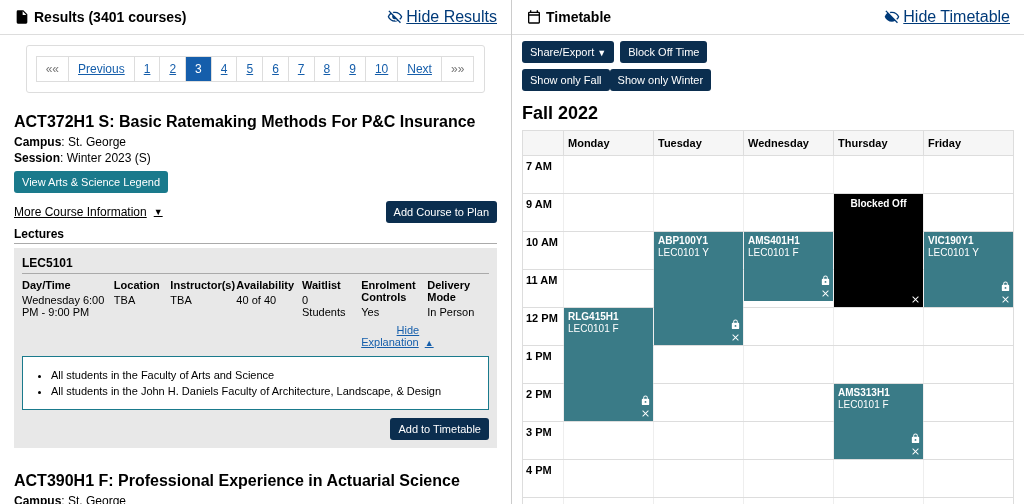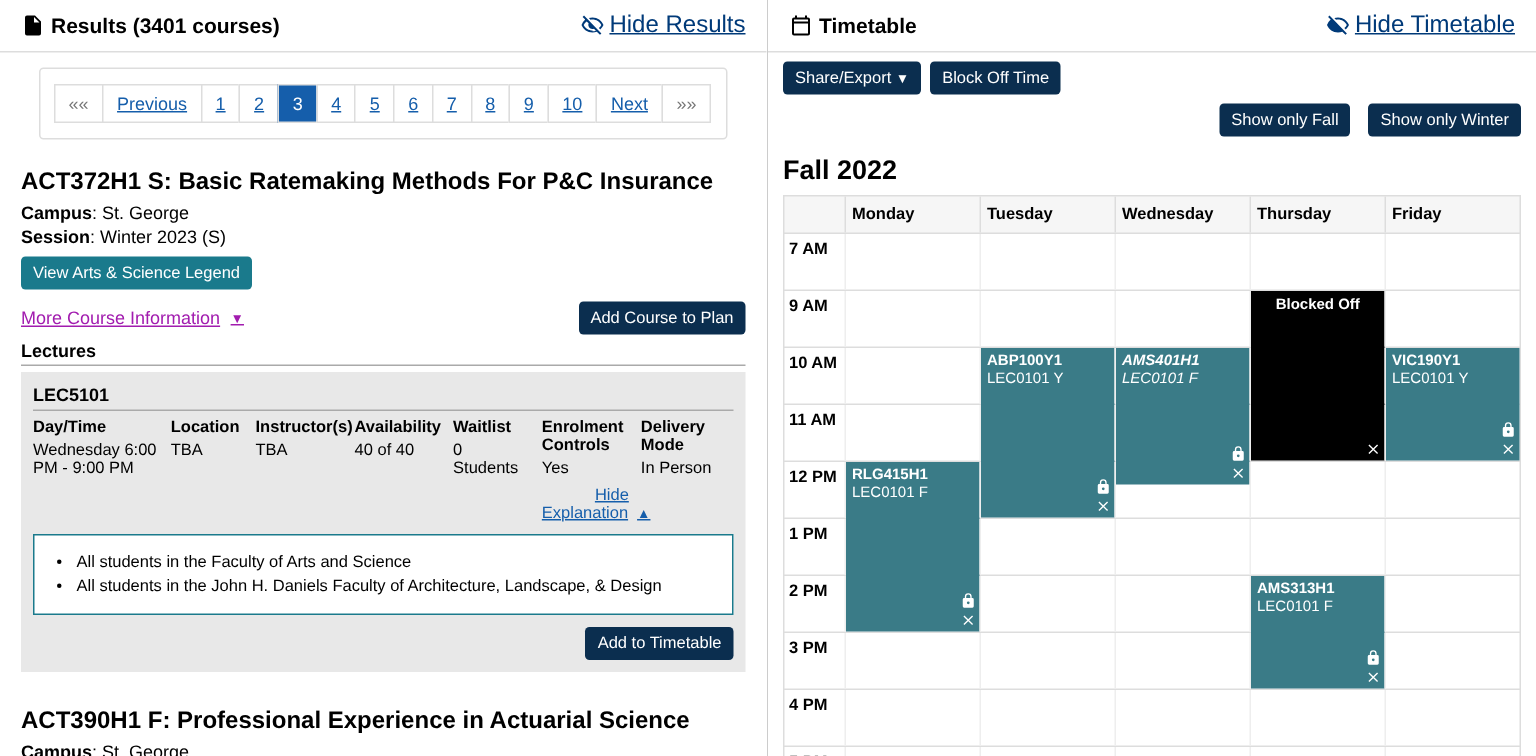--- a/index.html
+++ b/index.html
@@ -12,21 +12,21 @@
 .eye-icon { width: 16px; height: 16px; fill: #003a79; }
 .pagination { display: flex; justify-content: center; gap: 0; padding: 10px; border: 1px solid #ddd; margin: 10px auto; width: fit-content; border-radius: 3px; }
 .page-btn { padding: 5px 9px; border: 1px solid #ddd; margin-left: -1px; color: #155eab; text-decoration: underline; font-size: 12px; cursor: pointer; background: #fff; }
 .page-btn.active { background: #155eab; color: #fff; text-decoration: none; }
 .page-btn.arrows { color: #777; text-decoration: none; }
 .course { padding: 10px 14px 14px 14px; }
 .course-title { font-size: 16px; font-weight: bold; margin-bottom: 4px; }
 .course-meta { font-size: 12px; margin: 2px 0; }
 .meta-label { font-weight: bold; }
 .btn-teal { background: #1a7a8c; color: #fff; border: none; padding: 5px 8px; font-size: 11px; border-radius: 3px; cursor: pointer; margin: 4px 0; }
-.more-info { color: #a21caf; text-decoration: underline; font-size: 12px; cursor: pointer; display: inline-flex; align-items: center; gap: 4px; margin: 4px 0; text-align: center; }
+.more-info { color: #000000; text-decoration: underline; font-size: 12px; cursor: pointer; display: inline-flex; align-items: center; gap: 4px; margin: 4px 0; text-align: center; }
 .course-actions { display: flex; justify-content: space-between; align-items: center; margin: 4px 0; }
 .btn-dark { background: #0b2e4f; color: #fff; border: none; padding: 5px 8px; font-size: 11px; border-radius: 3px; cursor: pointer; }
 .section-label { font-weight: bold; margin: 4px 0; border-bottom: 1px solid #aaa; padding-bottom: 2px; }
 .lecture-box { background: #e8e8e8; padding: 8px; }
 .lecture-code { font-weight: bold; border-bottom: 1px solid #aaa; padding-bottom: 3px; margin-bottom: 5px; }
 .lecture-row { display: flex; gap: 8px; font-size: 11px; }
 .lec-col { display: flex; flex-direction: column; }
 .lec-col .head { font-weight: bold; margin-bottom: 3px; }
 .c-day { width: 95px; }
 .c-loc { width: 55px; }
@@ -36,21 +36,21 @@
 .c-enrol { width: 58px; }
 .c-deliv { width: 70px; }
 .hide-exp { color: #155eab; text-decoration: underline; font-size: 11px; cursor: pointer; margin-top: 6px; text-align: right; }
 .explanation { background: #fff; border: 1px solid #1a7a8c; padding: 8px 22px; margin: 8px 0; font-size: 11px; }
 .explanation ul { list-style: disc; padding-left: 6px; }
 .explanation li { margin: 4px 0; }
 .add-tt-row { text-align: right; margin-top: 6px; }
 
 
 .tt-toolbar { padding: 6px 10px; display: flex; gap: 6px; }
-.tt-filters { padding: 0 10px 6px 10px; display: flex; justify-content: flex-end; gap: 12px; }
+.tt-filters { padding: 0 10px 6px 10px; display: flex; justify-content: flex-start; gap: 0; }
 .term-label { font-size: 18px; font-weight: bold; padding: 6px 10px; }
 .tt-grid { position: relative; padding: 0 10px 10px 10px; }
 .tt-head-row { display: flex; background: #f6f6f6; border: 1px solid #ddd; }
 .tt-time-col { width: 40px; font-size: 11px; font-weight: bold; }
 .tt-day-col { flex: 1; padding: 6px 4px; font-size: 11px; font-weight: bold; border-left: 1px solid #ddd; }
 .tt-body-row { display: flex; border: 1px solid #ddd; border-top: none; height: 38px; }
 .tt-body-row .tt-time-col { padding: 4px 3px; }
 .tt-cell { flex: 1; border-left: 1px solid #eee; position: relative; }
 .tt-block { position: absolute; left: 0; right: 0; background: #3a7b87; color: #fff; font-size: 10px; padding: 3px 4px; line-height: 1.2; overflow: hidden; }
 .tt-block.black { background: #000; text-align: center; padding-top: 4px; }
@@ -227,21 +227,21 @@
       <svg viewBox="0 0 24 24">
                   <path d="M12 1a5 5 0 0 0-5 5v2H6a2 2 0 0 0-2 2v10a2 2 0 0 0 2 2h12a2 2 0 0 0 2-2V10a2 2 0 0 0-2-2h-1V6a5 5 0 0 0-5-5zm-3 5a3 3 0 1 1 6 0v2H9V6zm3 7a2 2 0 1 1 0 4 2 2 0 0 1 0-4z"></path>
                 </svg>
       <svg viewBox="0 0 24 24">
                   <path d="M19 6.4L17.6 5 12 10.6 6.4 5 5 6.4 10.6 12 5 17.6 6.4 19 12 13.4 17.6 19 19 17.6 13.4 12z"></path>
                 </svg>
     </div>
             </div>
           </div>
           <div class="tt-cell">
-            <div class="tt-block" style="top: 0px; height: 91px; font-style: italic;">
+            <div class="tt-block" style="top: 0px; height: 69px;">
               <div class="code">AMS401H1</div>
     <div>LEC0101 F</div>
     <div class="tt-icons">
       <svg viewBox="0 0 24 24">
                   <path d="M12 1a5 5 0 0 0-5 5v2H6a2 2 0 0 0-2 2v10a2 2 0 0 0 2 2h12a2 2 0 0 0 2-2V10a2 2 0 0 0-2-2h-1V6a5 5 0 0 0-5-5zm-3 5a3 3 0 1 1 6 0v2H9V6zm3 7a2 2 0 1 1 0 4 2 2 0 0 1 0-4z"></path>
                 </svg>
       <svg viewBox="0 0 24 24">
                   <path d="M19 6.4L17.6 5 12 10.6 6.4 5 5 6.4 10.6 12 5 17.6 6.4 19 12 13.4 17.6 19 19 17.6 13.4 12z"></path>
                 </svg>
     </div>

